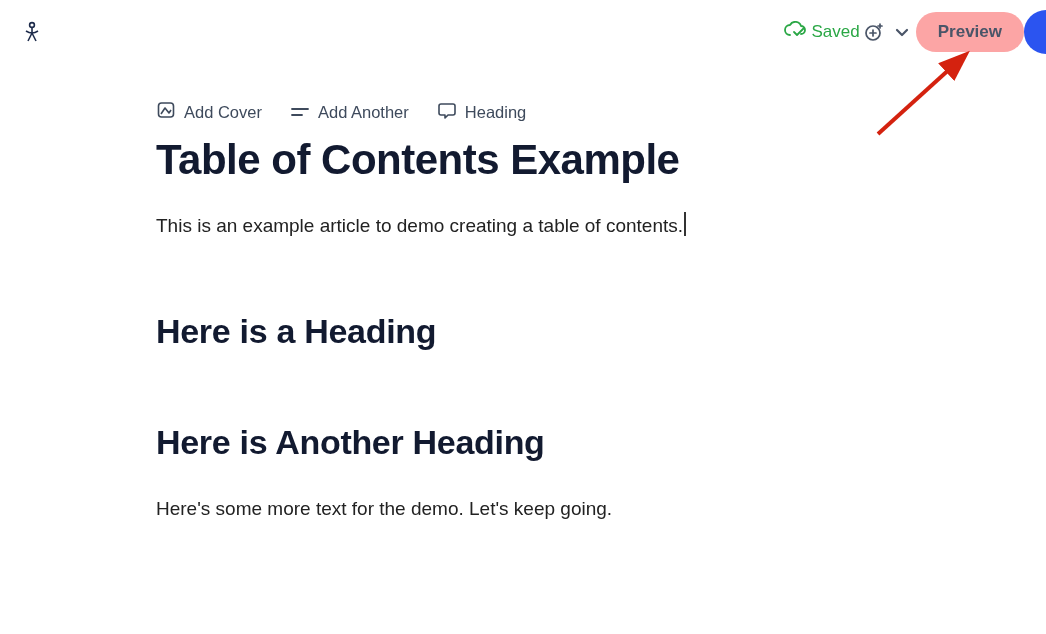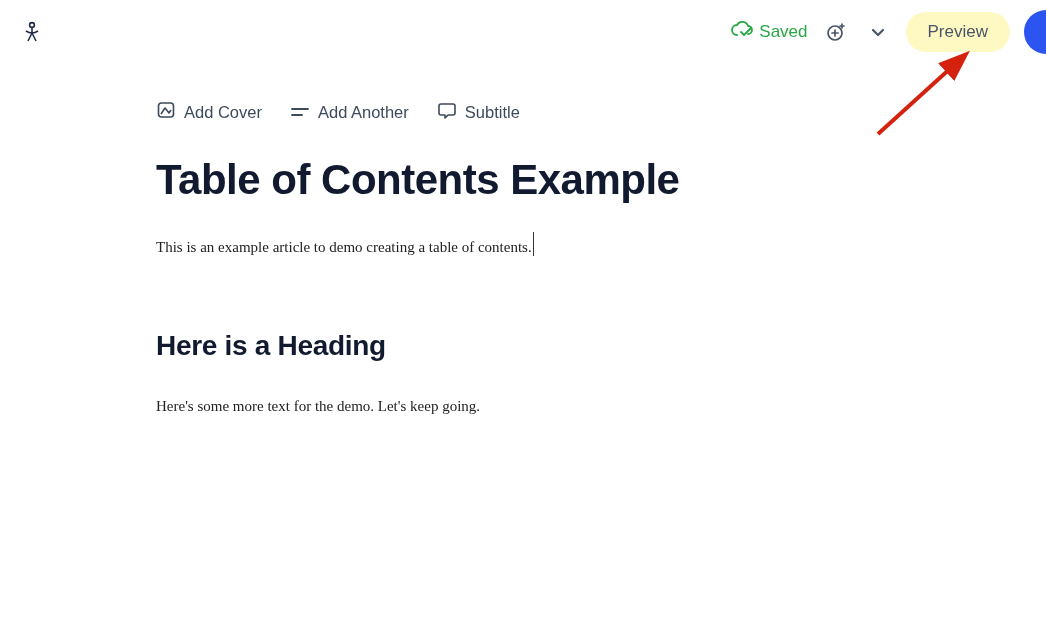--- a/index.html
+++ b/index.html
@@ -25,98 +25,96 @@
     .logo-area {
       display: flex;
       align-items: center;
     }
     .logo-icon svg {
       display: block;
     }
     .topbar-right {
       display: flex;
       align-items: center;
-      gap: 14px;
       padding-right: 0;
     }
     .saved-group {
       display: flex;
       align-items: center;
       gap: 6px;
       color: #2aa745;
       font-size: 17px;
       font-weight: 500;
     }
     .icon-btn {
       display: flex;
       align-items: center;
       justify-content: center;
       width: 28px;
       height: 28px;
       color: #4a5568;
     }
     .preview-btn {
-      background: #fef9c3;
+      background: #fca5a5;
       border-radius: 999px;
       padding: 10px 22px;
       color: #4a5568;
       font-size: 17px;
-      font-weight: 400;
+      font-weight: 700;
       cursor: pointer;
     }
     .avatar-circle {
       width: 44px;
       height: 44px;
       background: #2b54f0;
       border-radius: 50%;
       margin-right: -22px;
     }
     .content {
       padding-left: 156px;
       padding-right: 60px;
     }
     .meta-actions {
       display: flex;
       align-items: center;
       gap: 28px;
       margin-top: 36px;
-      margin-bottom: 32px;
+      margin-bottom: 12px;
     }
     .meta-action {
       display: flex;
       align-items: center;
       gap: 8px;
       color: #3e4a5c;
       font-size: 16.5px;
       cursor: pointer;
     }
     .doc-title {
       font-size: 42px;
       font-weight: 800;
       color: #121a30;
       letter-spacing: -0.5px;
       margin-bottom: 28px;
     }
     .body-text {
-      font-size: 15px;
+      font-size: 19px;
       color: #222;
       line-height: 1.4;
-      font-family: Liberation Serif, serif;
     }
     .cursor-line::after {
       content: "";
       display: inline-block;
       width: 1.5px;
       height: 24px;
       background: #333;
       vertical-align: -4px;
       margin-left: 1px;
     }
     .section-heading {
-      font-size: 28px;
+      font-size: 34px;
       font-weight: 800;
       color: #121a30;
       letter-spacing: -0.3px;
     }
     .gap-large {
       margin-top: 72px;
     }
     .gap-med {
       margin-top: 34px;
     }
@@ -190,30 +188,31 @@
         </svg>
       </span>
       <span>Add Another</span>
     </div>
     <div class="meta-action">
       <span>
         <svg width="20" height="20" viewBox="0 0 20 20" fill="none" stroke="#3e4a5c" stroke-width="1.6" stroke-linejoin="round">
           <path d="M4 4 L16 4 A2 2 0 0 1 18 6 L18 13 A2 2 0 0 1 16 15 L11 15 L8 18 L8 15 L4 15 A2 2 0 0 1 2 13 L2 6 A2 2 0 0 1 4 4 Z"></path>
         </svg>
       </span>
-      <span>Subtitle</span>
+      <span>Heading</span>
     </div>
   </div>
 
   <h1 class="doc-title">Table of Contents Example</h1>
 
   <p class="body-text cursor-line">This is an example article to demo creating a table of contents.</p>
 
   <h2 class="section-heading gap-large">Here is a Heading</h2>
 
+  <h2 class="section-heading gap-large">Here is Another Heading</h2>
   <p class="body-text gap-med">Here's some more text for the demo. Let's keep going.</p>
 </div>
 
 <div class="arrow-annotation">
   <svg width="120" height="100" viewBox="0 0 120 100">
     <defs>
       <marker id="arrowhead" markerWidth="8" markerHeight="8" refX="6" refY="3" orient="auto">
         <polygon points="0 0, 8 3, 0 6" fill="#d4220f"></polygon>
       </marker>
     </defs>

